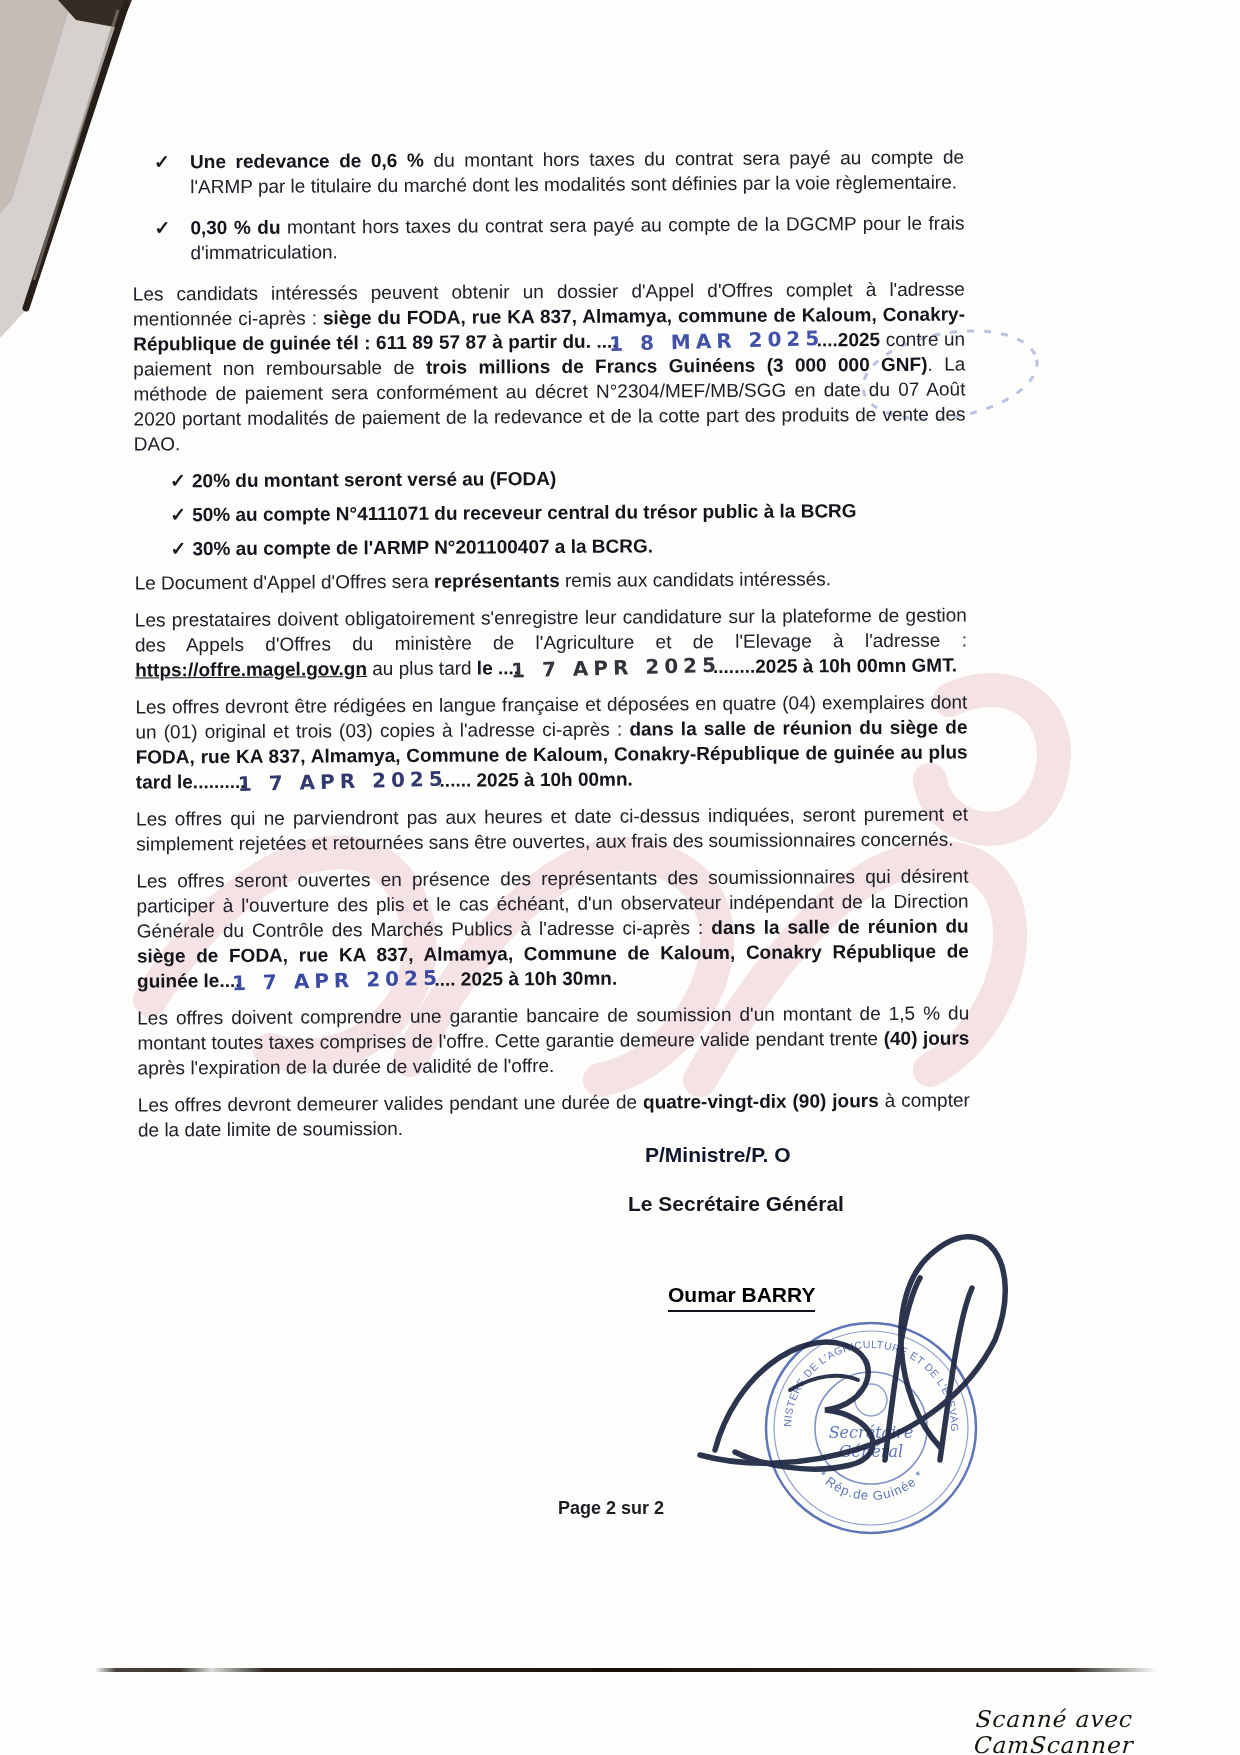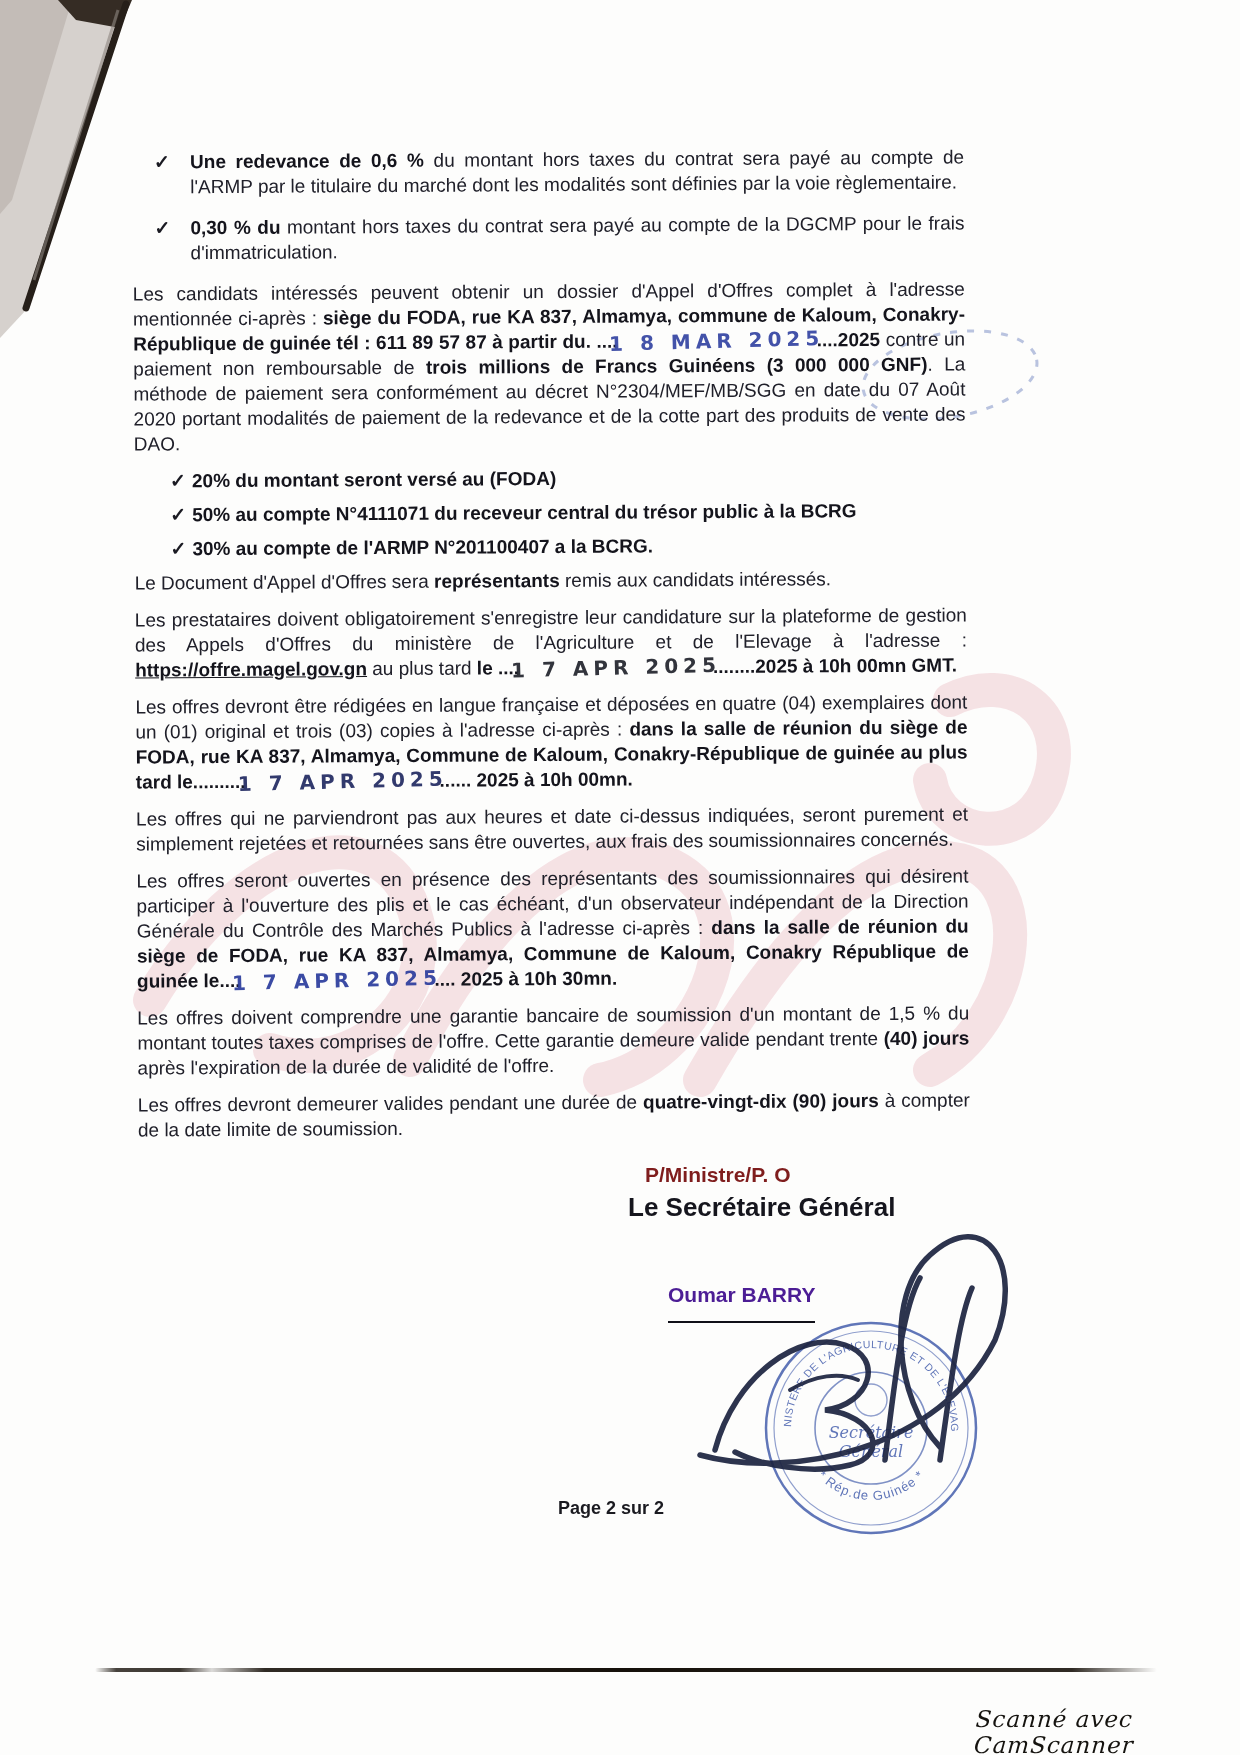--- a/index.html
+++ b/index.html
@@ -15,24 +15,24 @@
   .marker{position:absolute;left:22px;top:0;font-weight:bold;color:#1a1a22;}
   .block.check .marker{left:36px;}
   .seg-normal{font-weight:normal;}
   .seg-bold{font-weight:bold;color:#14141c;}
   .seg-link{font-weight:bold;color:#14141c;text-decoration:underline;}
   .seg-stamp{display:inline-block;font-family:"DejaVu Sans",sans-serif;font-weight:bold;
              font-size:20px;letter-spacing:5px;white-space:nowrap;margin:0 -8px;
              transform:rotate(-1.2deg);opacity:.93;position:relative;top:1px;}
 
   
-  .sig-title{position:absolute;left:645px;top:1143px;font-size:21px;font-weight:bold;color:#7f1d1d;margin-top:20px;}
-  .sig-role{position:absolute;left:628px;top:1192px;font-size:26px;font-weight:bold;color:#15151d;}
-  .sig-name{position:absolute;left:668px;top:1283px;font-size:21px;font-weight:bold;color:#4c1d95;
-            border-bottom:2.5px solid #101018;padding-bottom:14px;}
+  .sig-title{position:absolute;left:645px;top:1143px;font-size:21px;font-weight:bold;color:#0f172a;}
+  .sig-role{position:absolute;left:628px;top:1192px;font-size:21px;font-weight:bold;color:#15151d;}
+  .sig-name{position:absolute;left:668px;top:1283px;font-size:21px;font-weight:bold;color:#000000;
+            border-bottom:2.5px solid #101018;padding-bottom:3px;}
 
   .pageno{position:absolute;left:558px;top:1498px;font-size:18px;font-weight:bold;color:#1a1a20;text-align:center;}
 
   .scanline{position:absolute;left:95px;top:1668px;width:1062px;height:4px;border-radius:2px;
     background:linear-gradient(90deg,rgba(25,19,12,0) 0%,rgba(25,19,12,.8) 2%,rgba(25,19,12,.85) 8%,
       rgba(25,19,12,.15) 11%,rgba(25,19,12,.9) 16%,#15100a 50%,rgba(25,19,12,.9) 92%,rgba(25,19,12,0) 100%);}
   .camscanner{position:absolute;left:975px;top:1706px;font-size:23px;color:#15130f;
               font-family:"DejaVu Serif",serif;font-style:italic;transform:skewX(-4deg);letter-spacing:1px;}
 
   svg{position:absolute;}

